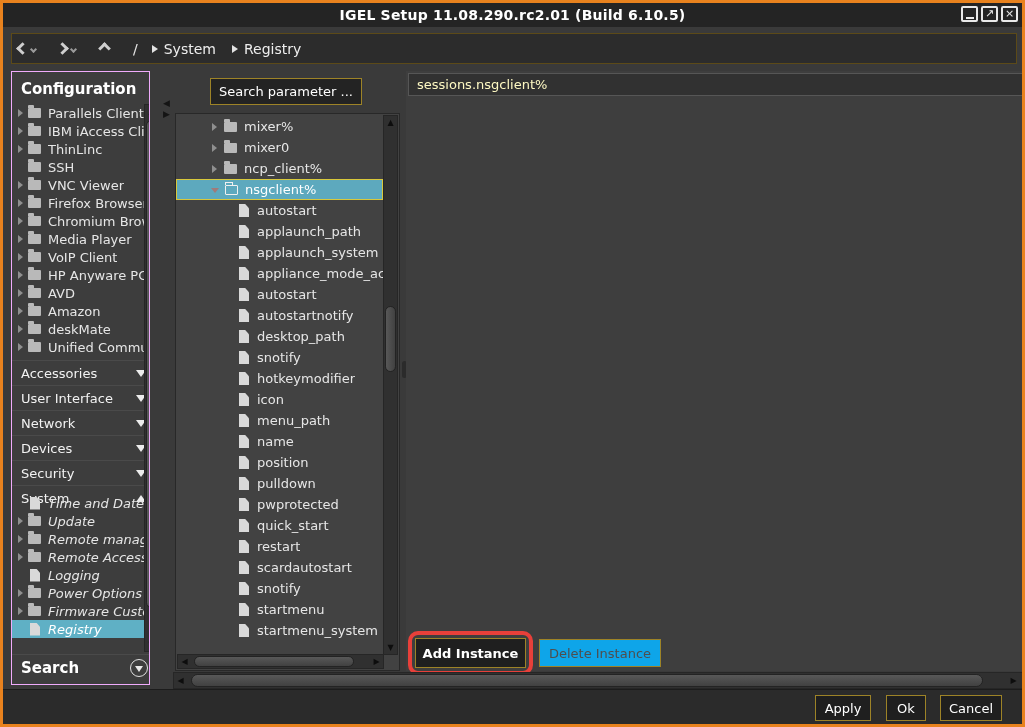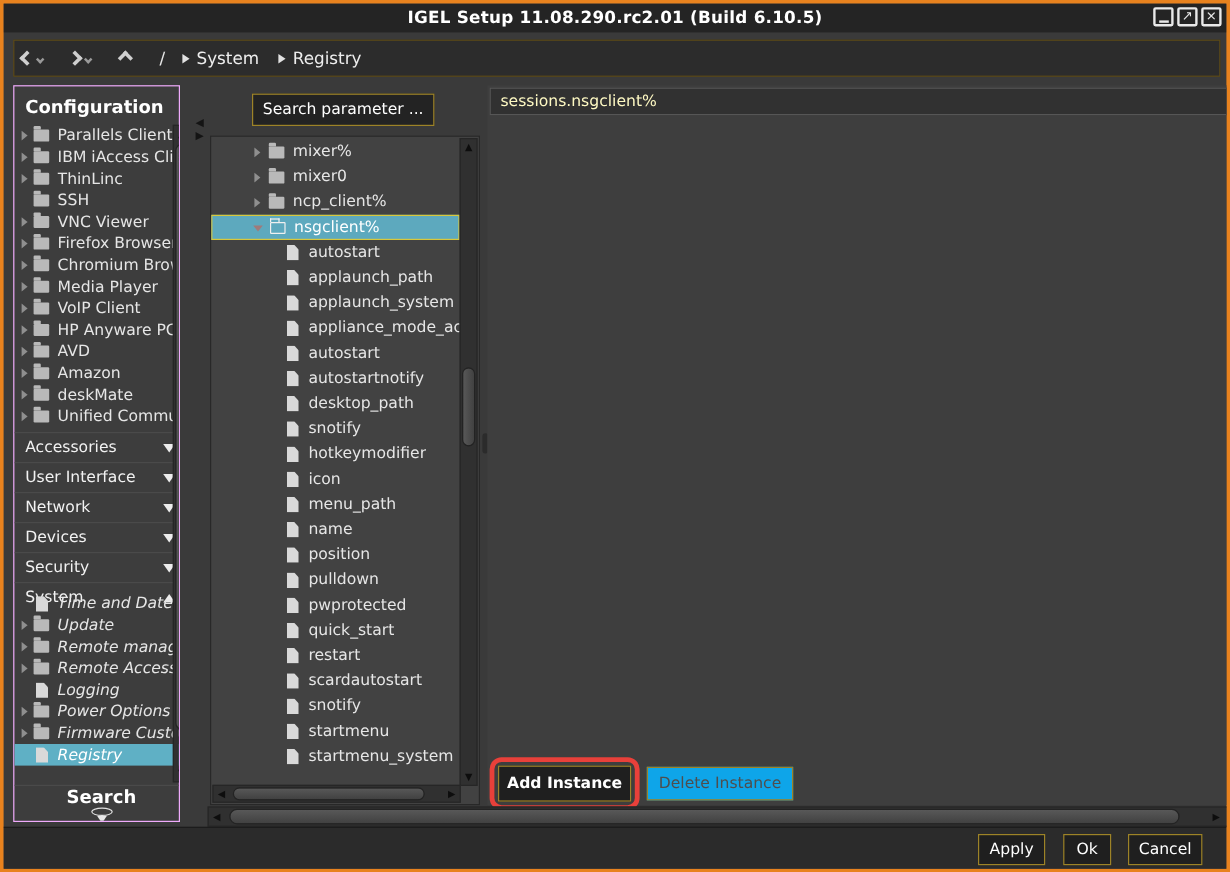--- a/index.html
+++ b/index.html
@@ -37,21 +37,21 @@
   .ic.folder-open{border:1px solid #f0f0f0;background:transparent;border-radius:1px;}
   .ic.folder-open::before{content:"";position:absolute;left:-1px;top:-4px;width:6px;height:2px;border:1px solid #f0f0f0;border-bottom:none;}
   .ic.file{flex:0 0 10px;width:10px;height:13px;margin-left:2px;margin-right:8px;background:#d9d9d9;clip-path:polygon(0 0,62% 0,100% 32%,100% 100%,0 100%);}
   .row.sel{background:#5fb0c5;color:#fff;}
   .lbl{overflow:hidden;text-overflow:clip;}
   .acc-wrap{position:absolute;left:0;top:288px;width:148px;}
   .acc{height:25px;display:flex;align-items:center;justify-content:space-between;padding:0 14px 0 9px;border-top:1px solid #4a4a4a;color:#f2f2f2;font-size:13px;cursor:pointer;}
   .acc-ar{width:0;height:0;}
   .acc-ar.collapsed{border-top:7px solid #ececec;border-left:5px solid transparent;border-right:5px solid transparent;}
   .acc-ar.expanded{border-bottom:7px solid #ececec;border-left:5px solid transparent;border-right:5px solid transparent;}
-  .search-footer{position:absolute;left:0;top:582px;width:148px;height:26px;display:flex;align-items:center;justify-content:space-between;padding:0 12px 0 9px;border-top:1px solid #4a4a4a;color:#fff;font-weight:bold;font-size:15px;cursor:pointer;flex-direction:column;}
+  .search-footer{position:absolute;left:0;top:582px;width:148px;height:26px;display:flex;align-items:center;justify-content:space-between;padding:0 12px 0 9px;border-top:1px solid #4a4a4a;color:#fff;font-weight:bold;font-size:15px;cursor:pointer;}
   .circ-down{width:18px;height:18px;border:1px solid #e0e0e0;border-radius:50%;position:relative;}
   .circ-down::before{content:"";position:absolute;left:4px;top:6px;border-top:6px solid #e8e8e8;border-left:4px solid transparent;border-right:4px solid transparent;}
   
   .sb{position:absolute;background:#303030;border:1px solid #262626;}
   .sb .ar{position:absolute;color:#0d0d0d;font-size:8px;line-height:13px;width:13px;text-align:center;cursor:pointer;}
   .thumb{position:absolute;background:linear-gradient(90deg,#585858,#414141);border:1px solid #232323;border-radius:7px;cursor:pointer;}
   .thumb.h{background:linear-gradient(180deg,#585858,#414141);}
   
   .search-param-btn{position:absolute;left:207px;top:75px;width:152px;height:27px;background:#232323;border:1px solid #9d8327;color:#fff;font-size:13px;display:flex;align-items:center;justify-content:center;cursor:pointer;}
   .regtree{position:absolute;left:172px;top:110px;width:225px;height:558px;background:#424242;border:1px solid #282828;overflow:hidden;}

